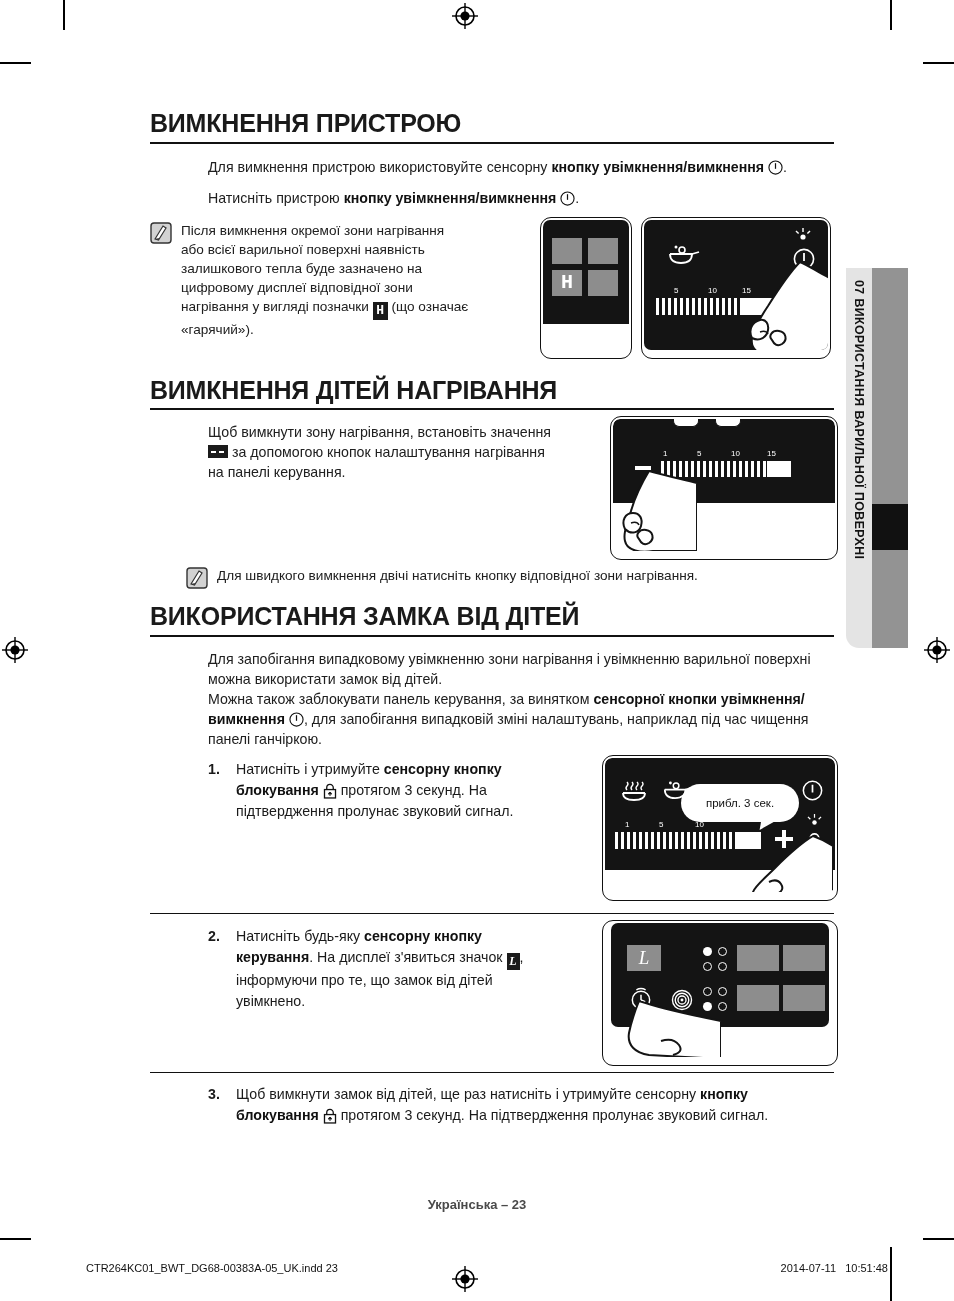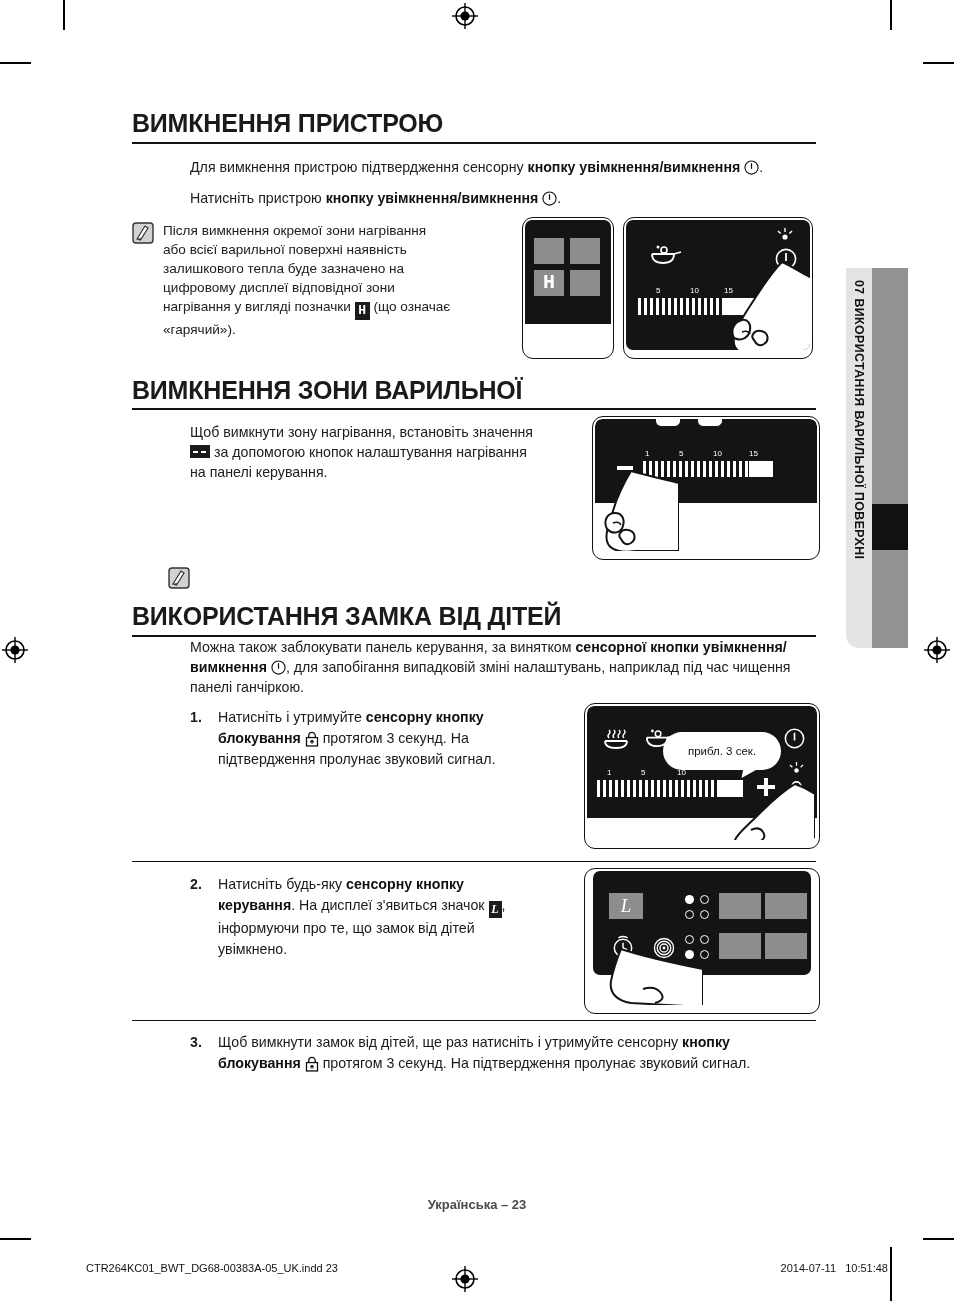--- a/index.html
+++ b/index.html
@@ -5,21 +5,21 @@
   html,body{margin:0;padding:0;}
   body{
     width:954px;height:1301px;background:#ffffff;
     font-family:"Liberation Sans", sans-serif;
     color:#1a1a1a;position:relative;overflow:hidden;
   }
   
   .mark{position:absolute;background:#000;}
   .reg{position:absolute;width:26px;height:26px;}
   .reg svg{display:block;}
-  .content{position:absolute;left:132px;top:110px;width:684px;}
+  .content{position:absolute;left:150px;top:110px;width:684px;}
 
   
   h1.sec{
     font-size:25px;font-weight:bold;letter-spacing:-0.2px;
     margin:0;padding:0 0 4px 0;line-height:1.1;
     border-bottom:2.4px solid #111;
   }
   h2.sub{
     font-size:18.5px;font-weight:bold;margin:0;padding:0 0 3px 0;
     border-bottom:1.3px solid #111;line-height:1.15;
@@ -148,21 +148,21 @@
   <div class="dark"></div>
   <div class="blk"></div>
   <div class="vtxt">07  ВИКОРИСТАННЯ ВАРИЛЬНОЇ ПОВЕРХНІ</div>
 </div>
 
 <div class="content">
 
   <h1 class="sec">ВИМКНЕННЯ ПРИСТРОЮ</h1>
 
   <div class="body indent" style="margin-top:13px;">
-    <span>Для вимкнення пристрою підтвердження сенсорну </span><b>кнопку увімкнення/вимкнення</b>
+    <span>Для вимкнення пристрою використовуйте сенсорну </span><b>кнопку увімкнення/вимкнення</b>
     <span class="gl gl-power">
       <svg viewBox="0 0 16 16" width="15" height="15">
           <circle cx="8" cy="8" r="7" fill="none" stroke="#111" stroke-width="1.2"></circle>
           <line x1="8" y1="3.4" x2="8" y2="9.4" stroke="#111" stroke-width="1.3"></line>
         </svg>
     </span><span>.</span>
   </div>
 
   <div class="body indent" style="margin-top:11px;">
     <span>Натисніть пристрою </span><b>кнопку увімкнення/вимкнення</b>
@@ -259,21 +259,21 @@
                 <path d="M22 72 q6 -2 8 2" fill="none" stroke="#141414" stroke-width="1.5"></path>
                 <path d="M34 80 C30 76 34 70 41 71 C48 72 50 80 44 84 C39 87 36 84 34 80 Z" fill="#fff" stroke="#141414" stroke-width="2"></path>
               </svg>
             </span>
           </div>
         </div>
       </div>
     </div>
   </div>
 
-  <h1 class="sec" style="margin-top:8px;">ВИМКНЕННЯ ЗОНИ ВАРИЛЬНОЇ</h1>
+  <h1 class="sec" style="margin-top:8px;">ВИМКНЕННЯ ДІТЕЙ НАГРІВАННЯ</h1>
 
   <div style="position:relative;margin-top:12px;height:150px;">
     <div class="body indent" style="width:350px;">
       <span>Щоб вимкнути зону нагрівання, встановіть значення </span><span class="gl-dash"></span><span> за допомогою кнопок налаштування нагрівання на панелі керування.</span>
     </div>
 
     <div class="ill" style="left:460px;top:-6px;">
       <div class="panel-o" style="width:222px;height:138px;">
         <div class="panel" style="width:100%;height:132px;border-radius:7px;background:#fff;">
           <div style="position:absolute;left:0;top:0;width:100%;height:84px;background:#141414;border-radius:7px 7px 0 0;"></div>
@@ -307,24 +307,28 @@
   </div>
 
   <div class="note" style="margin-top:-6px;margin-left:36px;">
     <span class="noteicon">
       <svg viewBox="0 0 22 22" width="22" height="22">
         <rect x="1" y="1" width="20" height="20" rx="3" fill="#d2d2d2" stroke="#333" stroke-width="1.4"></rect>
         <path d="M5 17 L13 4 L16 6 L8.5 18 Z" fill="#fff" stroke="#333" stroke-width="1.2"></path>
         <path d="M5 17 L9 16 L8.5 18 Z" fill="#333"></path>
       </svg>
     </span>
+    <div class="txt">Для швидкого вимкнення двічі натисніть кнопку відповідної зони нагрівання.</div>
   </div>
 
   <h1 class="sec" style="margin-top:14px;">ВИКОРИСТАННЯ ЗАМКА ВІД ДІТЕЙ</h1>
 
+  <div class="body indent" style="margin-top:12px;margin-left:58px;">
+    <span>Для запобігання випадковому увімкненню зони нагрівання і увімкненню варильної поверхні можна використати замок від дітей.</span>
+  </div>
   <div class="body indent" style="margin-top:0;margin-left:58px;">
     <span>Можна також заблокувати панель керування, за винятком </span><b>сенсорної кнопки увімкнення/вимкнення</b>
     <span class="gl gl-power">
       <svg viewBox="0 0 16 16" width="15" height="15">
           <circle cx="8" cy="8" r="7" fill="none" stroke="#111" stroke-width="1.2"></circle>
           <line x1="8" y1="3.4" x2="8" y2="9.4" stroke="#111" stroke-width="1.3"></line>
         </svg>
     </span><span>, для запобігання випадковій зміні налаштувань, наприклад під час чищення панелі ганчіркою.</span>
   </div>
 

